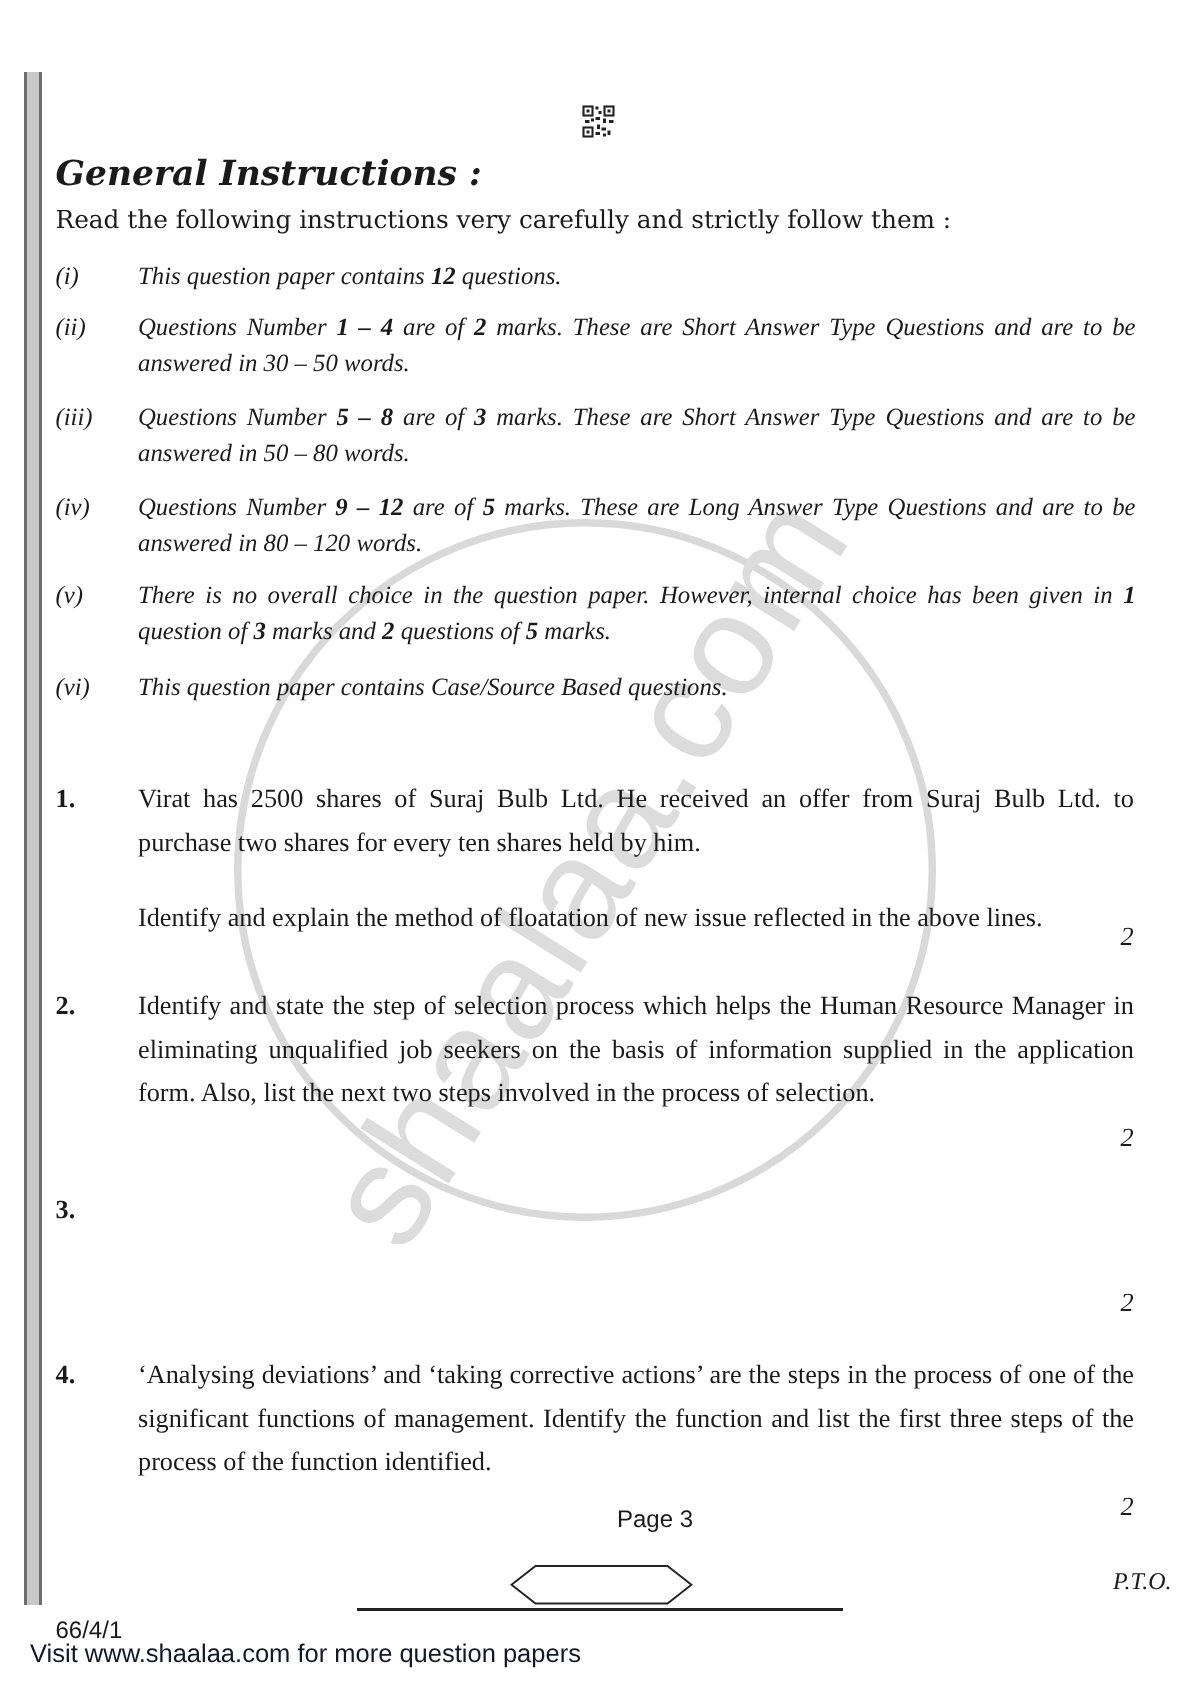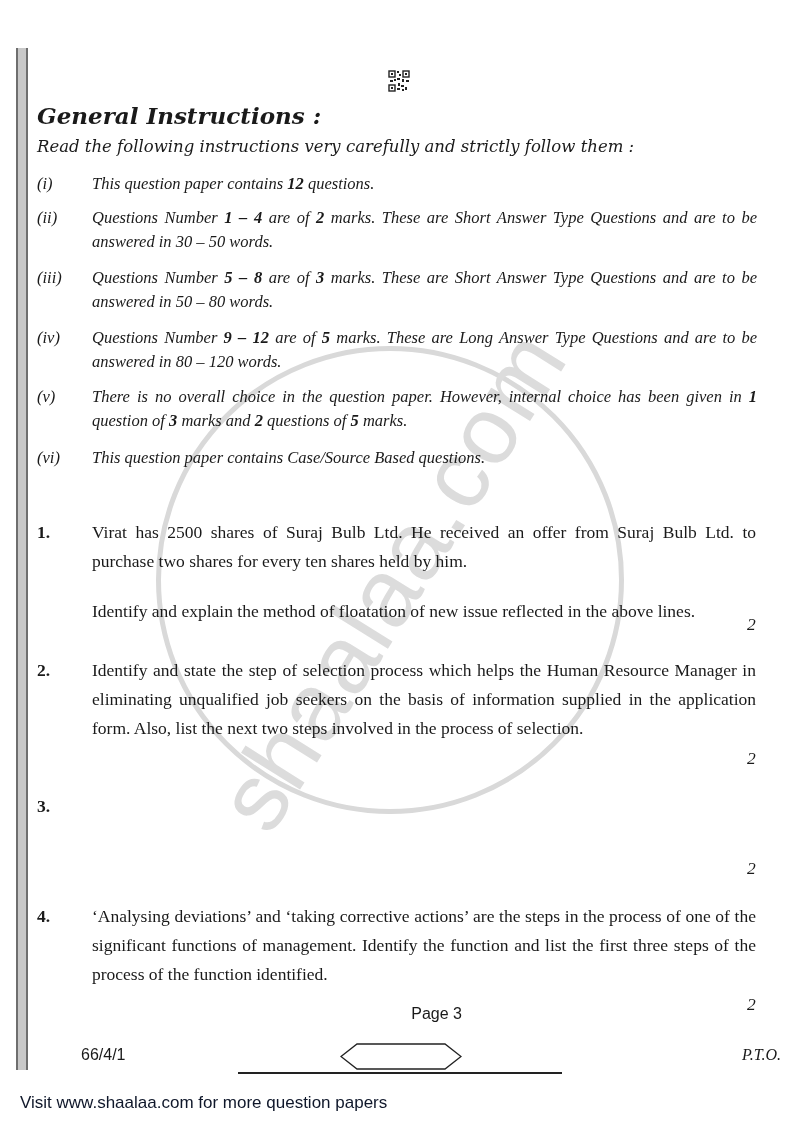--- a/index.html
+++ b/index.html
@@ -11,33 +11,33 @@
 
   .qr { position:absolute; left:388px; top:70px; width:22px; height:22px; }
 
   .watermark-circle { position:absolute; left:156px; top:346px; width:468px; height:468px;
          border:5px solid #d9d9d9; border-radius:50%; box-sizing:border-box; }
   .watermark-text { position:absolute; left:392px; top:580px; transform:translate(-50%,-50%) rotate(-58deg);
          font-family:"Liberation Sans", sans-serif; font-size:96px; color:#dcdcdc; white-space:nowrap;
          letter-spacing:2px; }
 
   .gi-title { position:absolute; left:37px; top:102px; font-size:23px; font-weight:bold; font-style:italic; }
-  .gi-lead { position:absolute; left:37px; top:137px; font-size:16.5px; font-style:italic; }
+  .gi-lead { position:absolute; left:37px; top:137px; font-size:16.5px; }
   .inst { position:absolute; left:37px; font-size:16.5px; font-style:italic;
           font-family:"Liberation Serif", serif; line-height:24px; }
   .inst .num { position:absolute; left:0; top:0; width:50px; }
   .inst .txt { position:absolute; left:55px; top:0; width:665px; text-align:justify; }
   .inst b { font-weight:bold; }
 
   .q { position:absolute; left:37px; font-family:"Liberation Serif", serif; font-size:17.5px; line-height:29px; }
   .q .qnum { position:absolute; left:0; top:0; font-weight:bold; }
   .q .qtxt { position:absolute; left:55px; top:0; width:664px; text-align:justify; text-align-last:left; }
   .q .marks { position:absolute; left:710px; font-style:italic; }
 
-  .footer-code { position:absolute; left:37px; top:1046px; font-family:"Liberation Sans", sans-serif; font-size:16px;margin-left:44px; }
+  .footer-code { position:absolute; left:37px; top:1079px; font-family:"Liberation Sans", sans-serif; font-size:16px; }
   .page-hex { position:absolute; left:340px; top:1043px; width:122px; height:27px; }
   .page-label { position:absolute; left:340px; top:1005px; width:122px; text-align:right;
          font-family:Liberation Sans, sans-serif; font-size:16px; }
   .page-underline { position:absolute; left:238px; top:1072px; width:324px; height:2px; background:#222; }
   .pto { position:absolute; left:706px; top:1046px; font-family:"Liberation Serif", serif; font-style:italic; font-size:16px;margin-left:36px; }
   .visit { position:absolute; left:20px; top:1093px; font-family:"Liberation Sans", sans-serif; font-size:17px; color:#0f172a; }
 </style>
 </head>
 <body>
 

